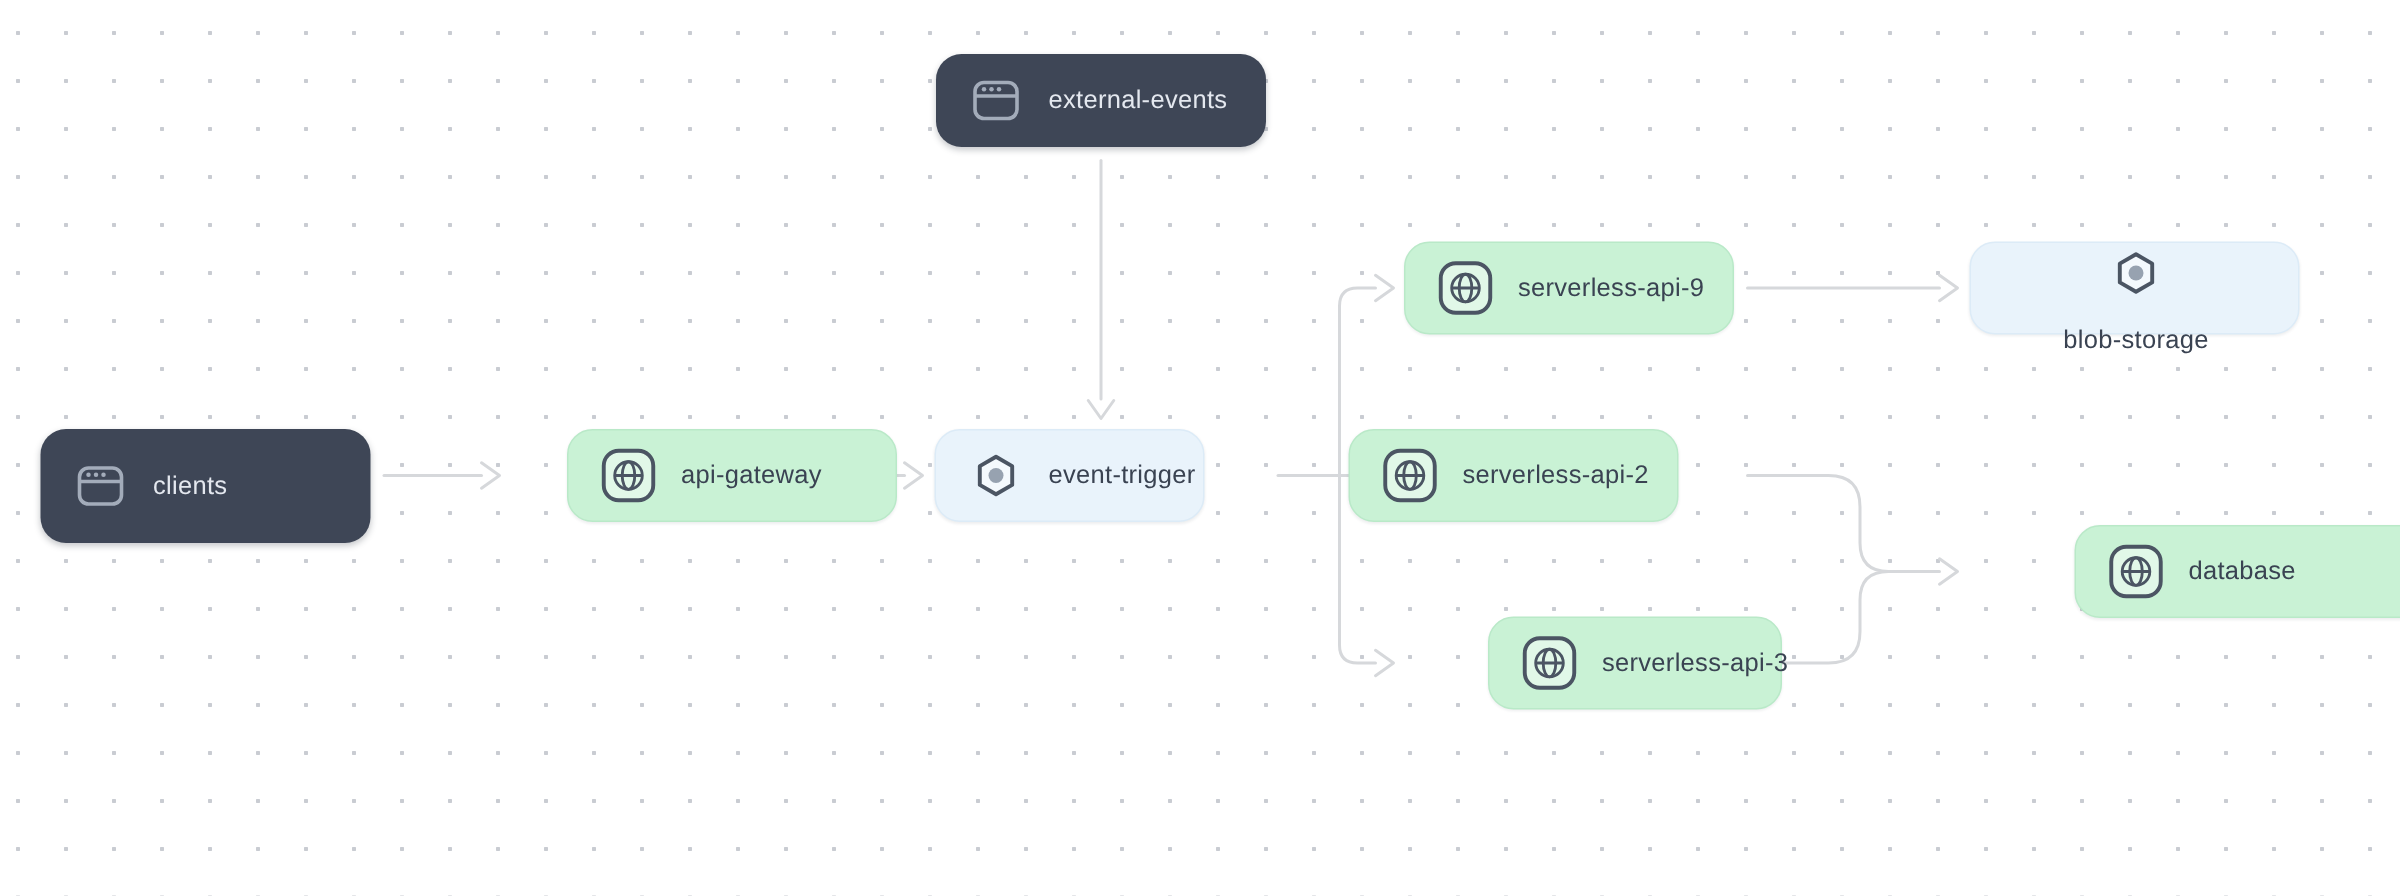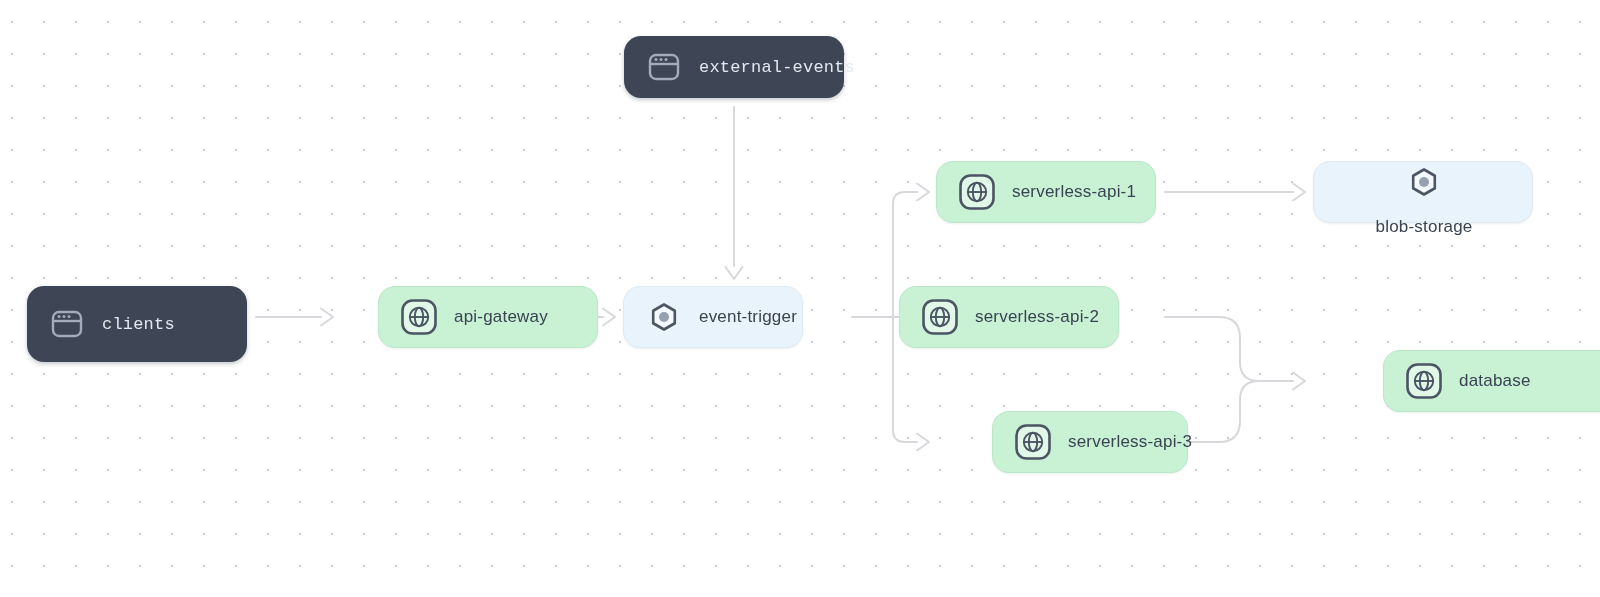--- a/index.html
+++ b/index.html
@@ -57,21 +57,20 @@
     border-radius: 17px;
     font-size: 17px;
     letter-spacing: 0.2px;
     cursor: default;
     user-select: none;
   }
   .node--dark {
     background: var(--node-dark-bg);
     color: var(--node-dark-text);
     box-shadow: 0 2px 4px rgba(30, 38, 52, 0.25);
-    font-family: Liberation Mono, monospace;
   }
   .node--green {
     background: var(--node-green-bg);
     border: 1px solid var(--node-green-border);
     color: var(--node-light-text);
     box-shadow: 0 1px 2px rgba(30, 38, 52, 0.08);
   }
   .node--blue {
     background: var(--node-blue-bg);
     border: 1px solid var(--node-blue-border);
@@ -158,21 +157,21 @@
       </div>
       <div class="node node--green" style="left: 936px; top: 161px; width: 220px; height: 62px;">
         <span class="icon">
           <svg viewBox="0 0 40 40" fill="none">
             <rect x="3.5" y="3.5" width="33" height="33" rx="10" fill="rgba(255,255,255,0.45)" stroke="var(--node-light-icon)" stroke-width="2.6"></rect>
             <circle cx="20" cy="20" r="9.2" stroke="var(--node-light-icon)" stroke-width="1.9"></circle>
             <ellipse cx="20" cy="20" rx="4.2" ry="9.2" stroke="var(--node-light-icon)" stroke-width="1.9"></ellipse>
             <line x1="10.8" y1="20" x2="29.2" y2="20" stroke="var(--node-light-icon)" stroke-width="1.9"></line>
           </svg>
         </span>
-        <span class="label">serverless-api-1</span>
+        <span class="label">serverless-api-9</span>
       </div>
       <div class="node node--green" style="left: 883px; top: 286px; width: 220px; height: 62px; margin-left: 16px;">
         <span class="icon">
           <svg viewBox="0 0 40 40" fill="none">
             <rect x="3.5" y="3.5" width="33" height="33" rx="10" fill="rgba(255,255,255,0.45)" stroke="var(--node-light-icon)" stroke-width="2.6"></rect>
             <circle cx="20" cy="20" r="9.2" stroke="var(--node-light-icon)" stroke-width="1.9"></circle>
             <ellipse cx="20" cy="20" rx="4.2" ry="9.2" stroke="var(--node-light-icon)" stroke-width="1.9"></ellipse>
             <line x1="10.8" y1="20" x2="29.2" y2="20" stroke="var(--node-light-icon)" stroke-width="1.9"></line>
           </svg>
         </span>

